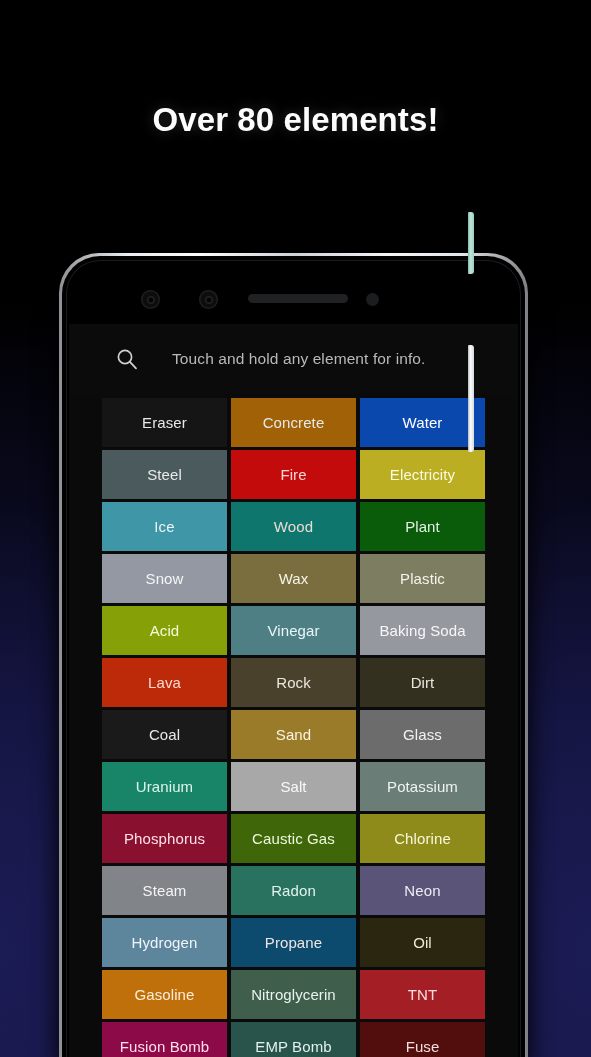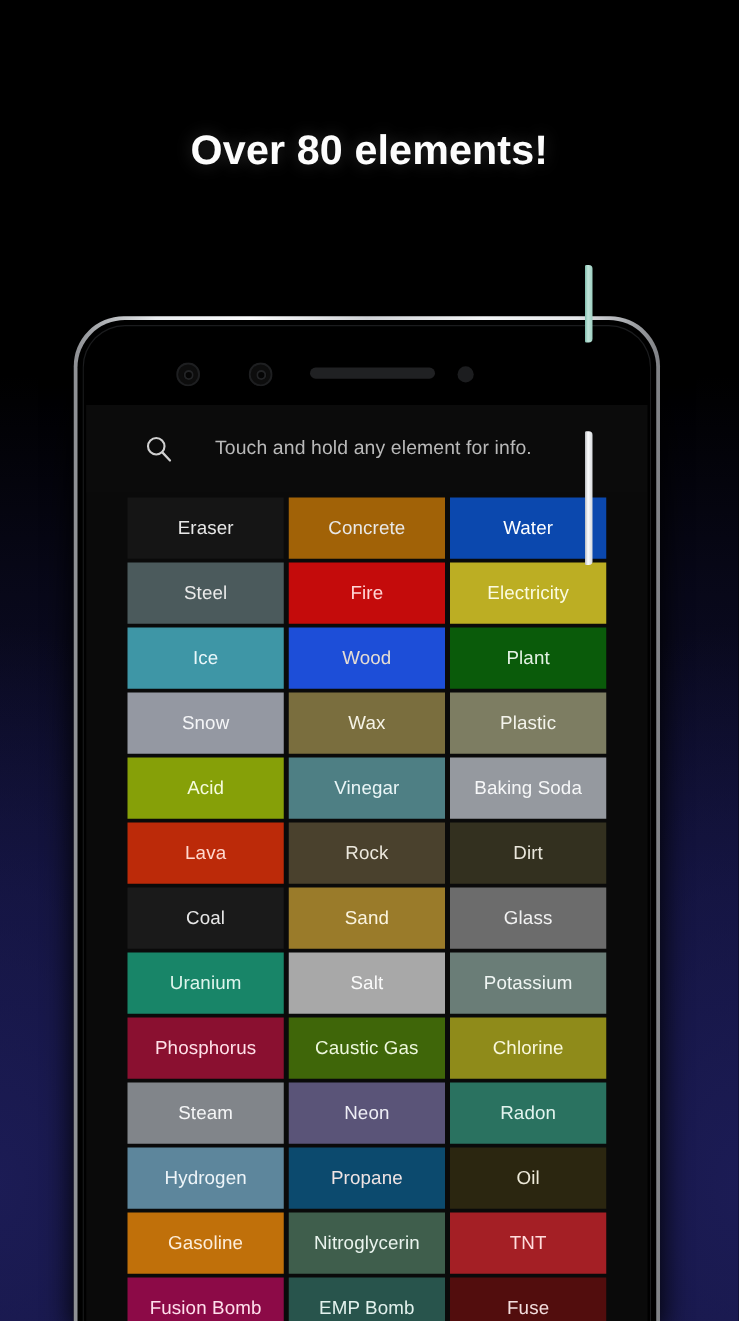--- a/index.html
+++ b/index.html
@@ -212,43 +212,43 @@
       </div>
 
       <div id="element-grid">
           <div class="element-tile" style="background: rgb(21, 21, 21); color: rgb(232, 232, 232);">Eraser</div>
           <div class="element-tile" style="background: #a16207; color: rgb(232, 232, 232);">Concrete</div>
           <div class="element-tile" style="background: rgb(11, 72, 174); color: rgb(255, 255, 255);">Water</div>
           <div class="element-tile" style="background: rgb(75, 90, 92); color: rgb(234, 234, 234);">Steel</div>
           <div class="element-tile" style="background: rgb(196, 11, 11); color: rgb(255, 214, 214);">Fire</div>
           <div class="element-tile" style="background: rgb(188, 174, 35); color: rgb(251, 251, 224);">Electricity</div>
           <div class="element-tile" style="background: rgb(62, 150, 166); color: rgb(233, 247, 250);">Ice</div>
-          <div class="element-tile" style="background: #1d4ed8; color: rgb(230, 221, 212);">Wood</div>
+          <div class="element-tile" style="background: #0f766e; color: rgb(230, 221, 212);">Wood</div>
           <div class="element-tile" style="background: rgb(10, 91, 10); color: rgb(228, 242, 228);">Plant</div>
           <div class="element-tile" style="background: rgb(148, 152, 162); color: rgb(244, 245, 247);">Snow</div>
           <div class="element-tile" style="background: rgb(122, 110, 62); color: rgb(246, 243, 230);">Wax</div>
           <div class="element-tile" style="background: rgb(125, 125, 98); color: rgb(244, 244, 236);">Plastic</div>
           <div class="element-tile" style="background: rgb(134, 160, 8); color: rgb(245, 251, 220);">Acid</div>
           <div class="element-tile" style="background: rgb(78, 127, 132); color: rgb(234, 246, 247);">Vinegar</div>
           <div class="element-tile" style="background: rgb(149, 153, 159); color: rgb(246, 247, 248);">Baking Soda</div>
           <div class="element-tile" style="background: rgb(188, 42, 9); color: rgb(255, 217, 207);">Lava</div>
           <div class="element-tile" style="background: rgb(74, 65, 45); color: rgb(236, 232, 221);">Rock</div>
           <div class="element-tile" style="background: rgb(51, 48, 31); color: rgb(234, 231, 220);">Dirt</div>
           <div class="element-tile" style="background: rgb(26, 26, 26); color: rgb(232, 232, 232);">Coal</div>
           <div class="element-tile" style="background: rgb(154, 123, 42); color: rgb(251, 244, 223);">Sand</div>
           <div class="element-tile" style="background: rgb(108, 108, 108); color: rgb(242, 242, 242);">Glass</div>
           <div class="element-tile" style="background: rgb(24, 133, 104); color: rgb(222, 245, 236);">Uranium</div>
           <div class="element-tile" style="background: rgb(168, 168, 168); color: rgb(250, 250, 250);">Salt</div>
           <div class="element-tile" style="background: rgb(106, 125, 119); color: rgb(239, 245, 243);">Potassium</div>
           <div class="element-tile" style="background: rgb(138, 16, 48); color: rgb(255, 224, 232);">Phosphorus</div>
           <div class="element-tile" style="background: rgb(63, 102, 9); color: rgb(238, 248, 221);">Caustic Gas</div>
           <div class="element-tile" style="background: rgb(143, 139, 26); color: rgb(249, 248, 220);">Chlorine</div>
           <div class="element-tile" style="background: rgb(129, 133, 138); color: rgb(244, 245, 246);">Steam</div>
+          <div class="element-tile" style="background: rgb(42, 114, 96); color: rgb(226, 243, 238);">Radon</div>
           <div class="element-tile" style="background: rgb(90, 84, 120); color: rgb(237, 237, 245);">Neon</div>
-          <div class="element-tile" style="background: rgb(42, 114, 96); color: rgb(226, 243, 238);">Radon</div>
           <div class="element-tile" style="background: rgb(93, 134, 156); color: rgb(238, 245, 249);">Hydrogen</div>
           <div class="element-tile" style="background: #0c4a6e; color: rgb(240, 228, 228);">Propane</div>
           <div class="element-tile" style="background: rgb(43, 38, 16); color: rgb(238, 234, 217);">Oil</div>
           <div class="element-tile" style="background: rgb(192, 112, 10); color: rgb(253, 238, 220);">Gasoline</div>
           <div class="element-tile" style="background: rgb(63, 94, 76); color: rgb(233, 243, 237);">Nitroglycerin</div>
           <div class="element-tile" style="background: rgb(164, 31, 37); color: rgb(255, 220, 220);">TNT</div>
           <div class="element-tile" style="background: rgb(140, 10, 71); color: rgb(255, 223, 236);">Fusion Bomb</div>
           <div class="element-tile" style="background: rgb(40, 84, 76); color: rgb(226, 241, 237);">EMP Bomb</div>
           <div class="element-tile" style="background: rgb(82, 13, 13); color: rgb(243, 222, 222);">Fuse</div>
         </div>

